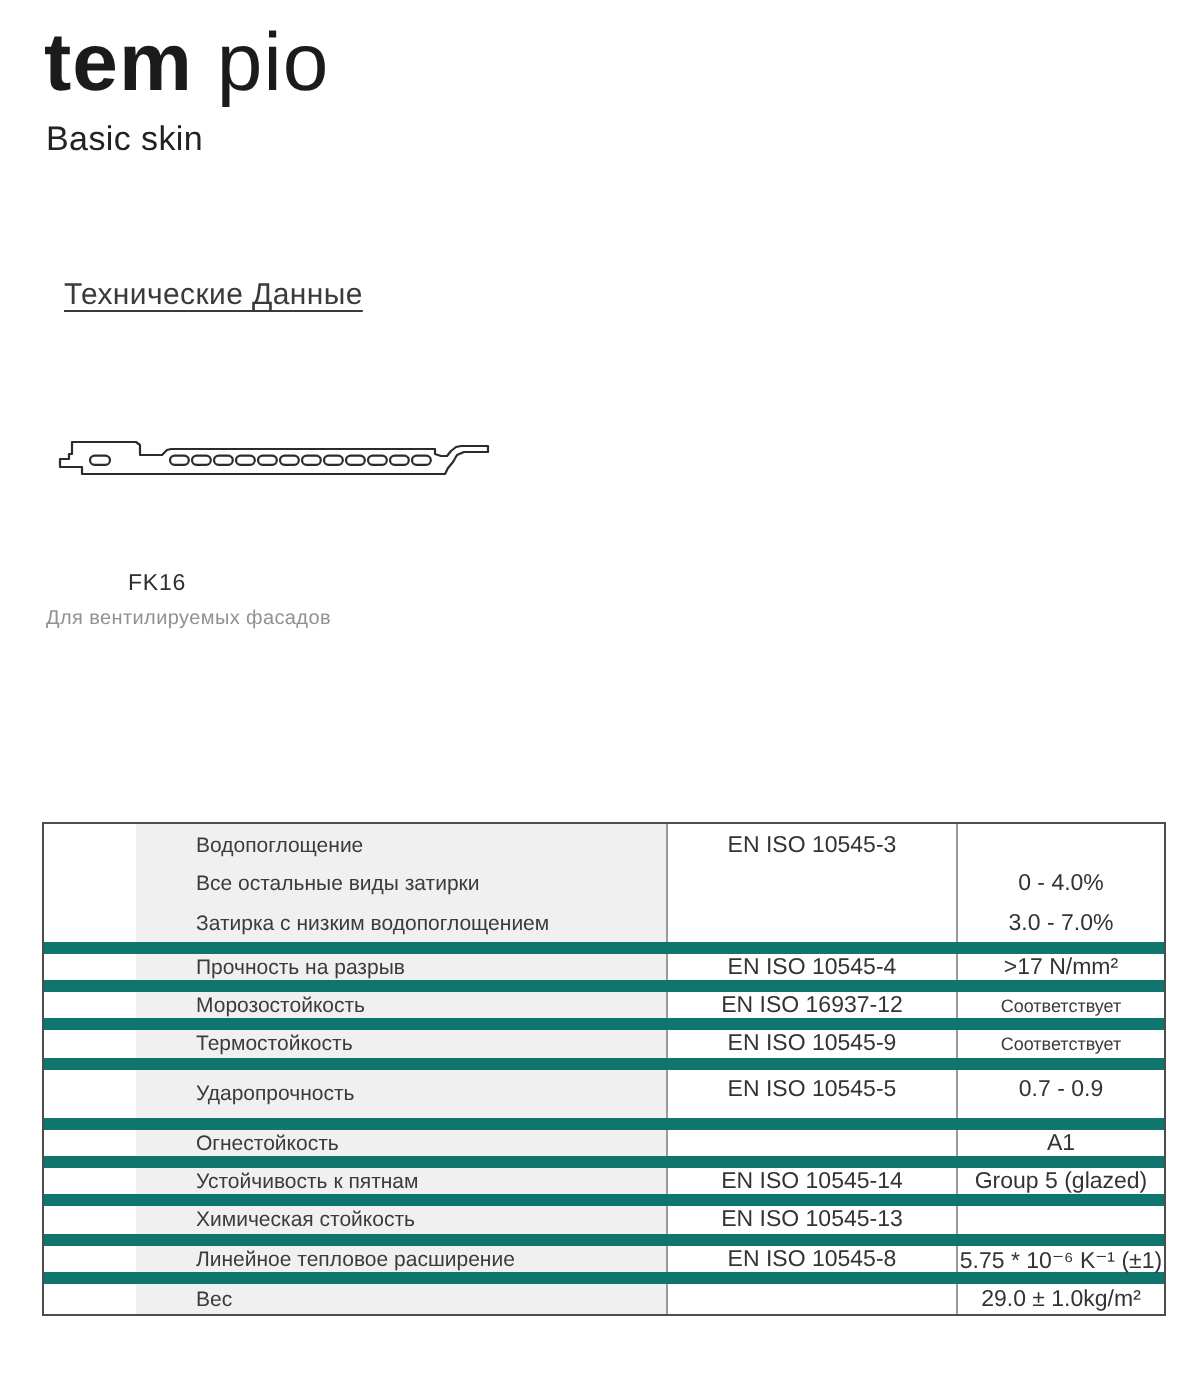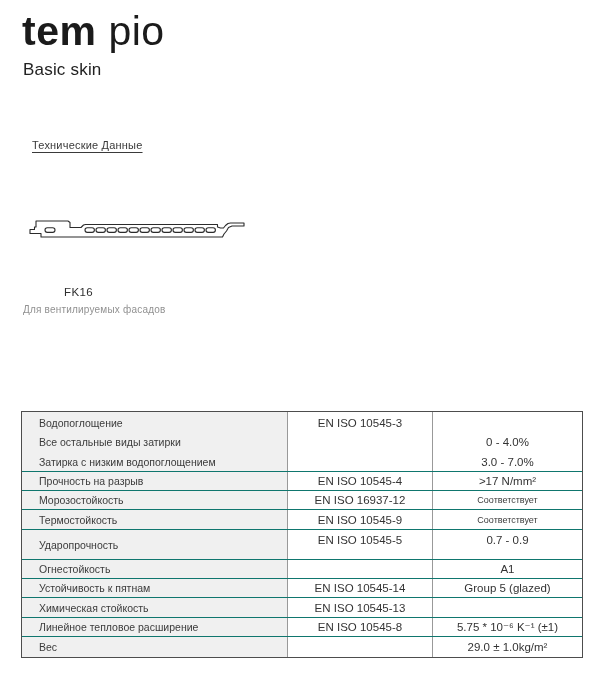--- a/index.html
+++ b/index.html
@@ -24,21 +24,21 @@
   .logo .bold{font-weight:800;}
   .logo .light{font-weight:400;margin-left:12px;}
   .subtitle{
     position:absolute;left:23px;top:60px;
     font-size:17px;color:#222222;letter-spacing:0.2px;
   }
 
   
   .section-title{
     position:absolute;left:32px;top:139px;
-    font-size:11px;color:#3a3a3a;
+    font-size:15px;color:#3a3a3a;
     text-decoration:underline;
     text-underline-offset:3px;
     letter-spacing:0.2px;
     cursor:pointer;
   }
 
   
   .profile{
     position:absolute;left:24px;top:217px;
     width:224px;height:26px;
@@ -58,33 +58,33 @@
   .specs{
     position:absolute;left:21px;top:411px;
     width:562px;
     border:1px solid #4d4d4d;
     box-sizing:border-box;
     background:#ffffff;
   }
   .trow{
     display:flex;
     align-items:stretch;
-    border-top:1px solid #0f766e;
+    border-top:6px solid #0f766e;
     box-sizing:border-box;
   }
   .trow:first-child{border-top:none;}
   .cell{
     box-sizing:border-box;
     display:flex;flex-direction:column;justify-content:center;
     font-size:10.5px;color:#3b3b3b;
   }
   .cell.label{
     width:265px;flex:0 0 265px;
     background:#f0f0f0;
-    padding-left:17px;padding-right:6px;
+    padding-left:30px;padding-right:6px;margin-left:46px;
   }
   .cell.std{
     width:146px;flex:0 0 146px;
     border-left:1px solid #999999;
     border-right:1px solid #999999;
     align-items:center;text-align:center;
     font-size:11.5px;color:#333333;
   }
   .cell.val{
     flex:1 1 auto;

